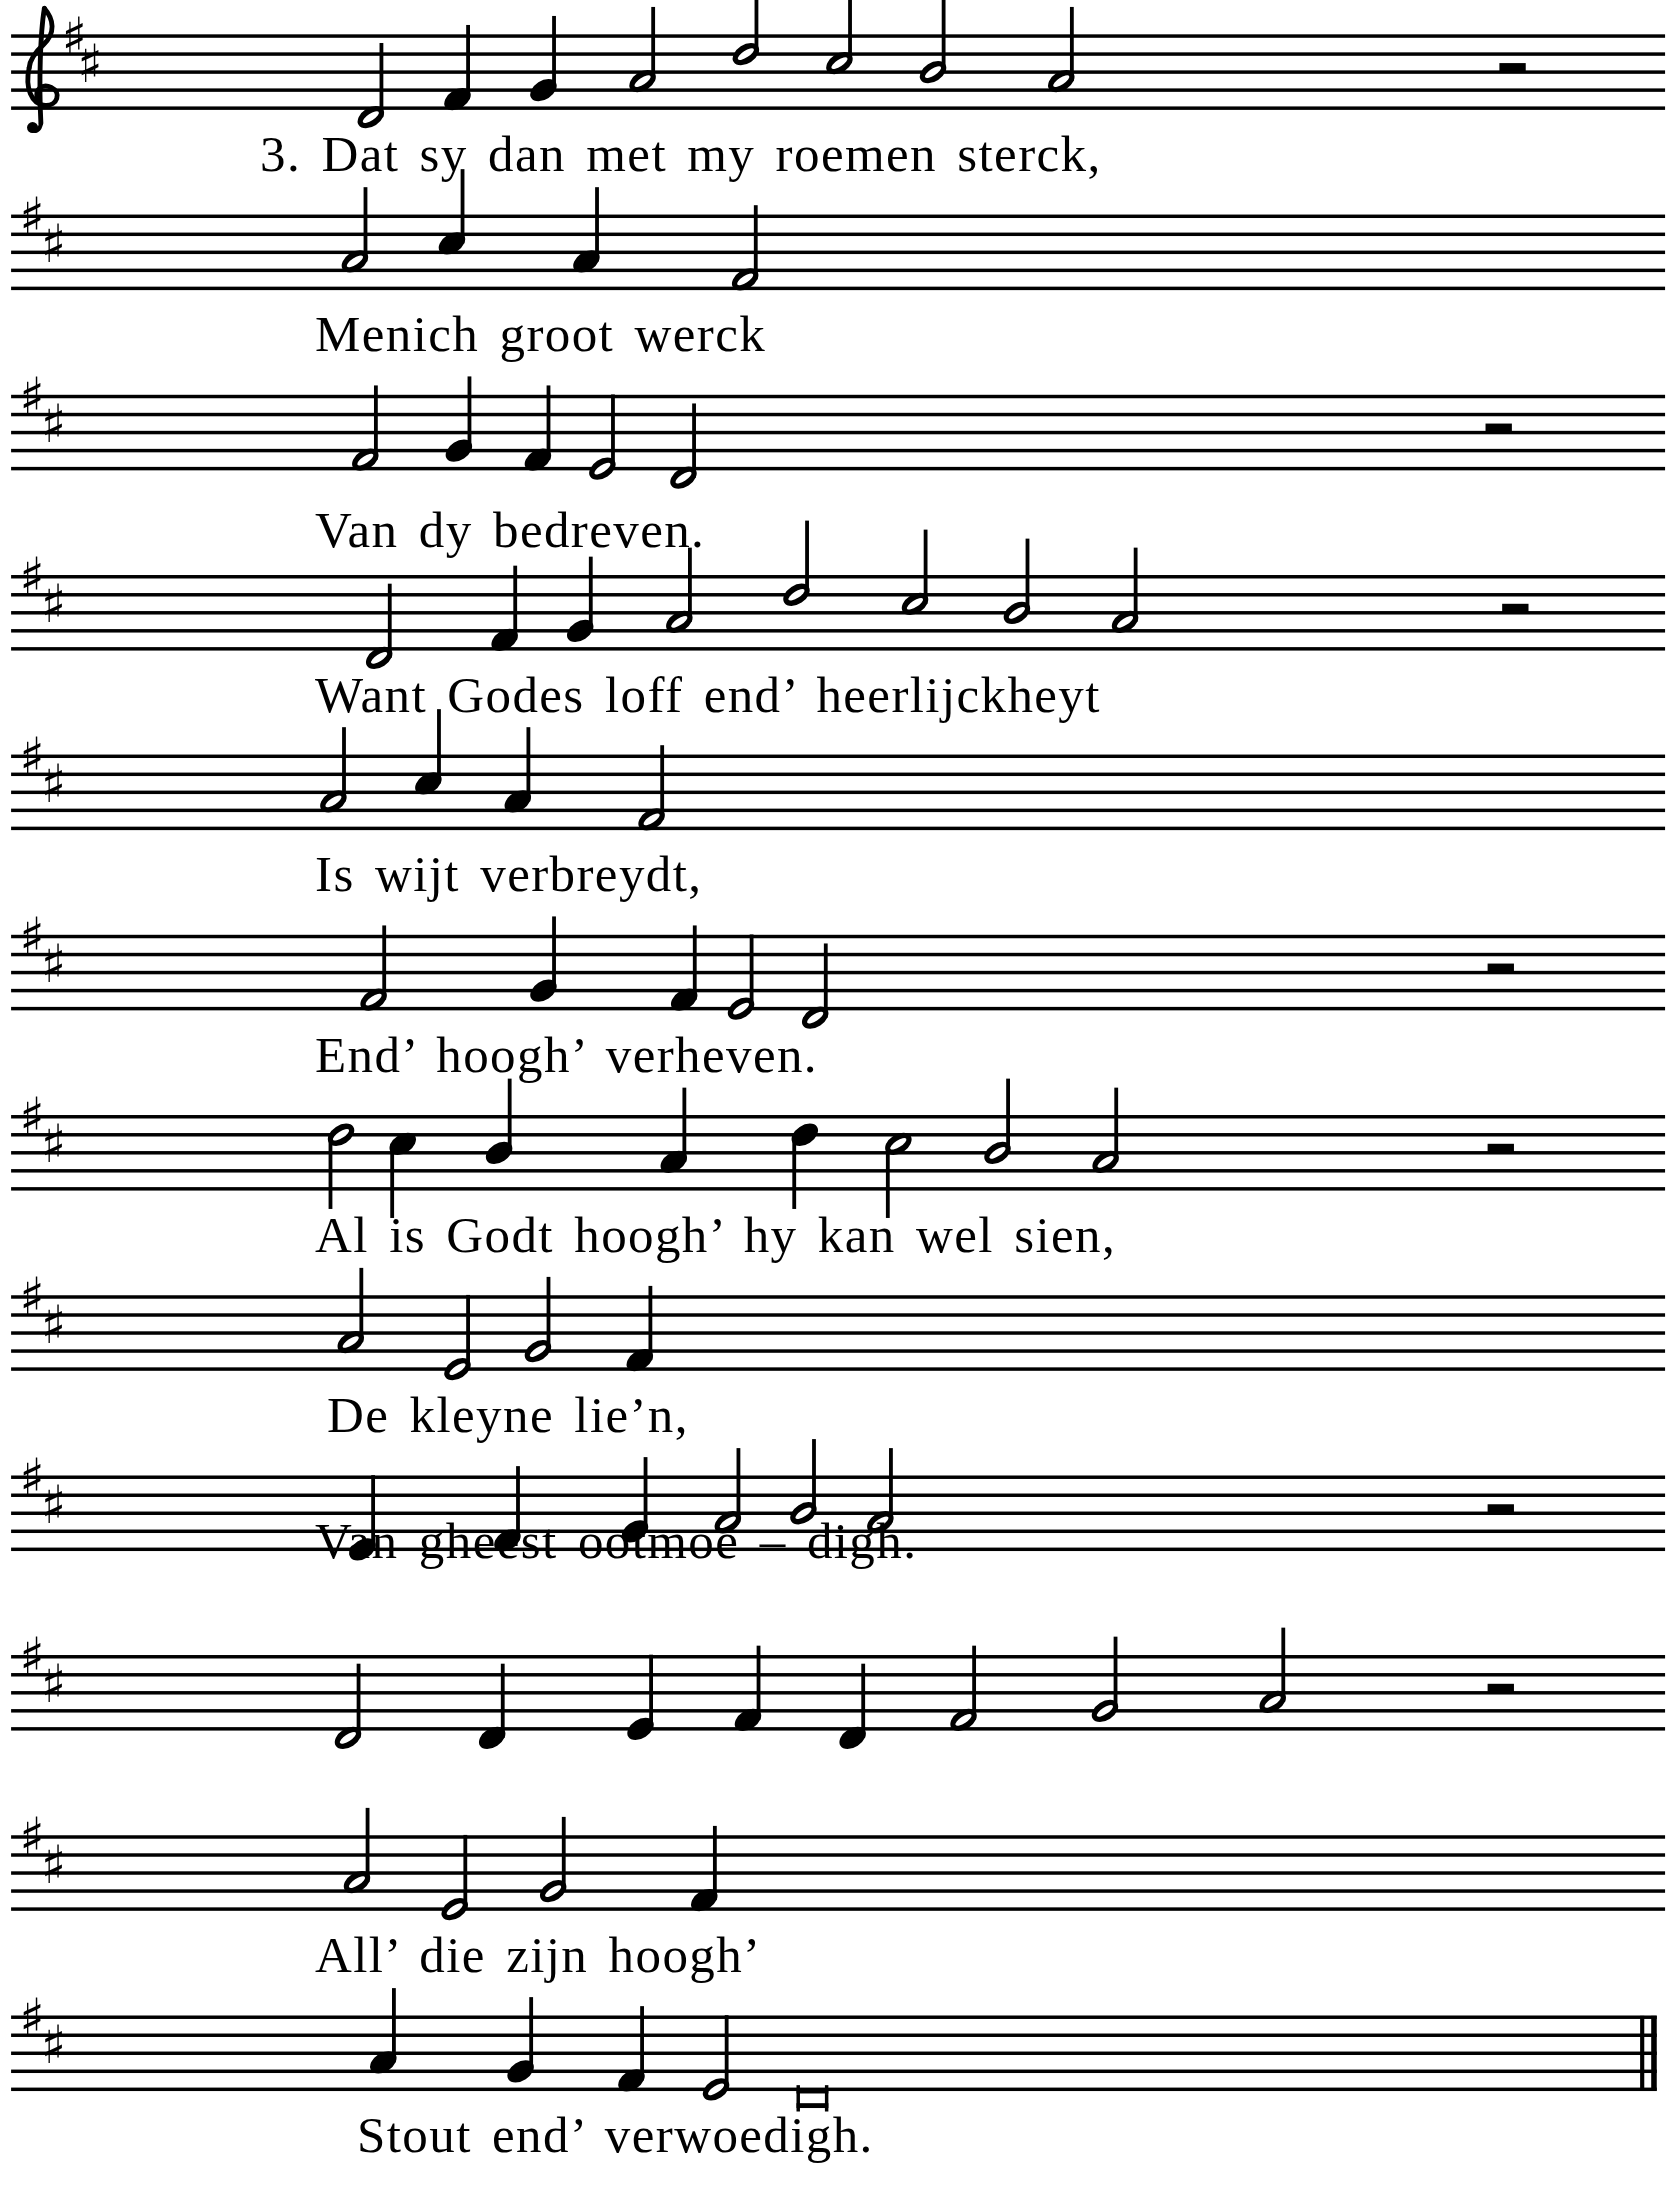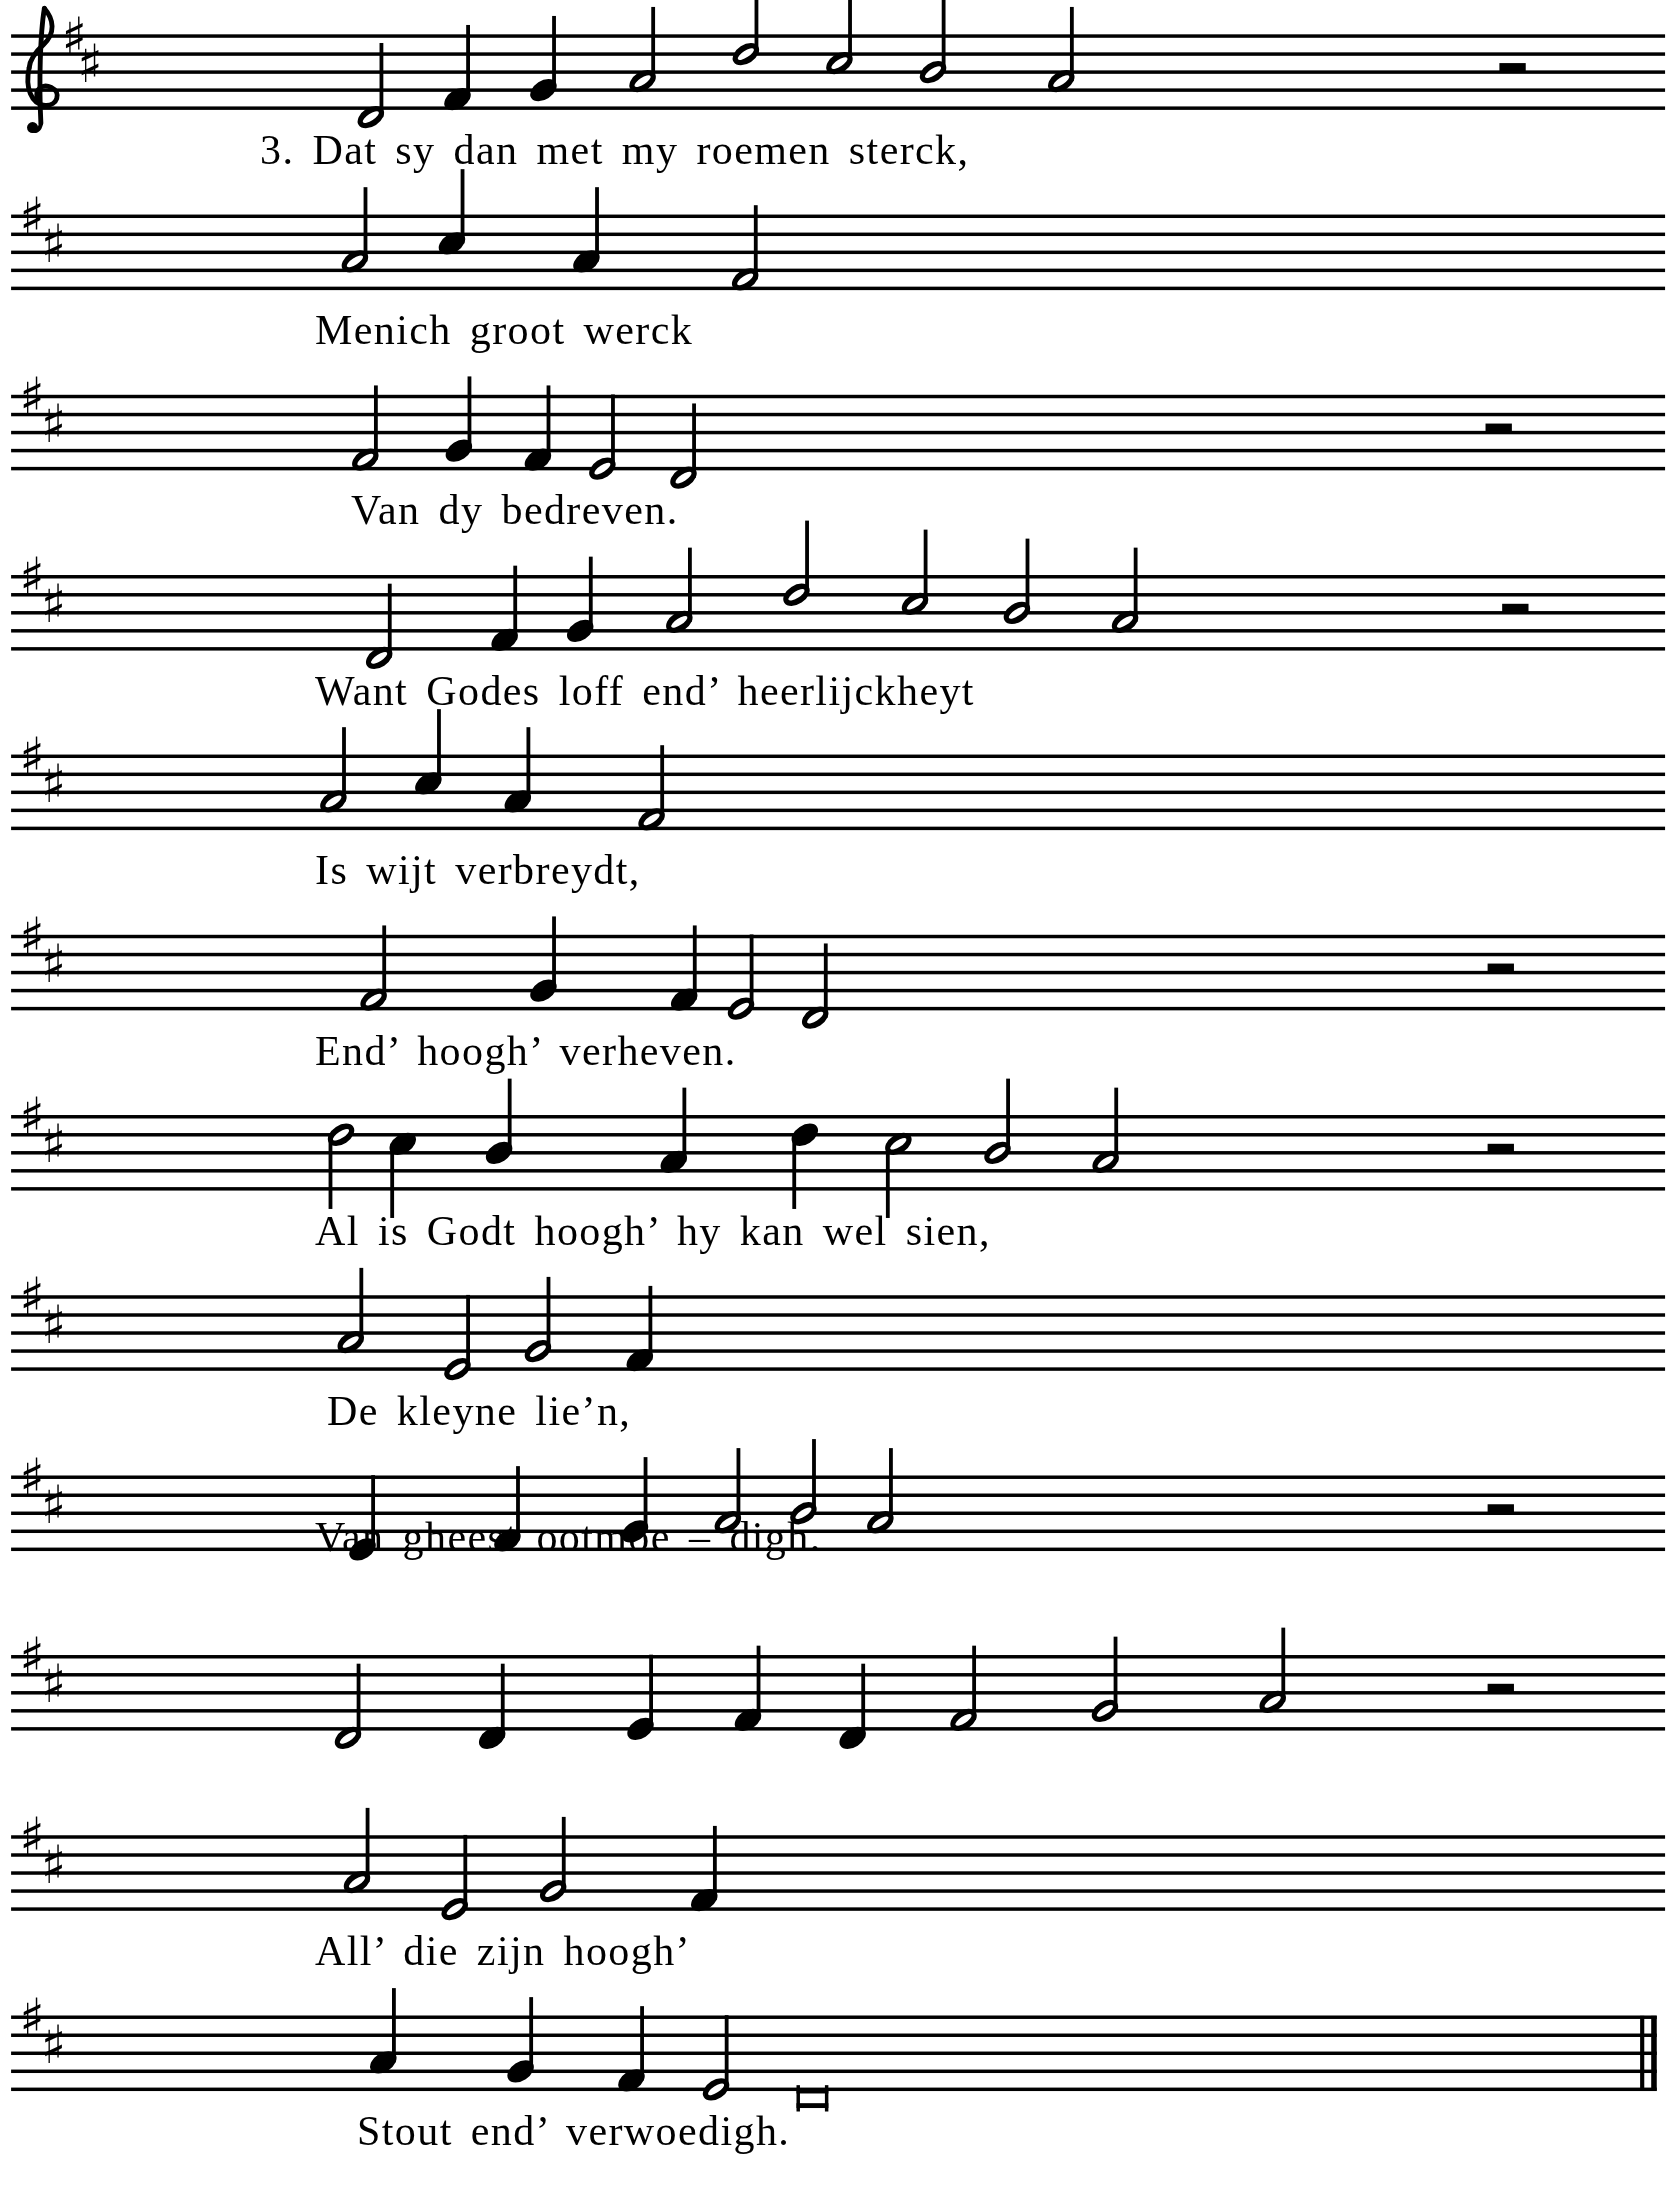--- a/index.html
+++ b/index.html
@@ -1,19 +1,19 @@
 <!DOCTYPE html>
 <html style="font-size:11px"><head>
 <meta charset="utf-8">
 <style>
   html,body{margin:0;padding:0;background:#ffffff;}
   .page{position:relative;width:1672px;height:2194px;background:#ffffff;overflow:hidden;
         font-family:"Liberation Serif", serif;}
   .score-svg{position:absolute;left:0;top:0;}
-  .lyric{position:absolute;font-size:42px;color:#000;letter-spacing:1.4px;word-spacing:6.2px;
+  .lyric{position:absolute;font-size:51px;color:#000;letter-spacing:1.4px;word-spacing:6.2px;
          white-space:nowrap;line-height:1;}
 </style>
 </head>
 <body>
 
 <div class="page">
   <svg id="score-svg" class="score-svg" width="1672" height="2194" viewBox="0 0 2412 3165">
       <g>
         <rect x="16" y="49.5" width="2386" height="5" fill="#000000"></rect>
         <rect x="16" y="75.5" width="2386" height="5" fill="#000000"></rect>
@@ -452,21 +452,21 @@
           <rect x="1149" y="3034" width="46" height="7" fill="#000000"></rect>
           <rect x="1149" y="3008" width="5" height="38" fill="#000000"></rect>
           <rect x="1190" y="3008" width="5" height="38" fill="#000000"></rect>
         </g>
         <rect x="2366" y="2908" width="6" height="108" fill="#000000"></rect>
         <rect x="2382" y="2908" width="8" height="108" fill="#000000"></rect>
       </g>
     </svg>
 <div class="lyric" style="left: 260px; top: 129px;">3. Dat sy dan met my roemen sterck,</div>
     <div class="lyric" style="left: 315px; top: 309px;">Menich groot werck</div>
-    <div class="lyric" style="left: 315px; top: 489px; margin-left: 36px;">Van dy bedreven.</div>
+    <div class="lyric" style="left: 315px; top: 505px;">Van dy bedreven.</div>
     <div class="lyric" style="left: 315px; top: 849px;">Is wijt verbreydt,</div>
     <div class="lyric" style="left: 315px; top: 670px;">Want Godes loff end’ heerlijckheyt</div>
     <div class="lyric" style="left: 315px; top: 1030px;">End’ hoogh’ verheven.</div>
     <div class="lyric" style="left: 315px; top: 1210px;">Al is Godt hoogh’ hy kan wel sien,</div>
     <div class="lyric" style="left: 327px; top: 1390px;">De kleyne lie’n,</div>
     <div class="lyric" style="left: 315px; top: 1516px;">Van gheest ootmoe – digh.</div>
     <div class="lyric" style="left: 315px; top: 1930px;">All’ die zijn hoogh’</div>
     <div class="lyric" style="left: 315px; top: 2110px; margin-left: 42px;">Stout end’ verwoedigh.</div>
   </div>
 

